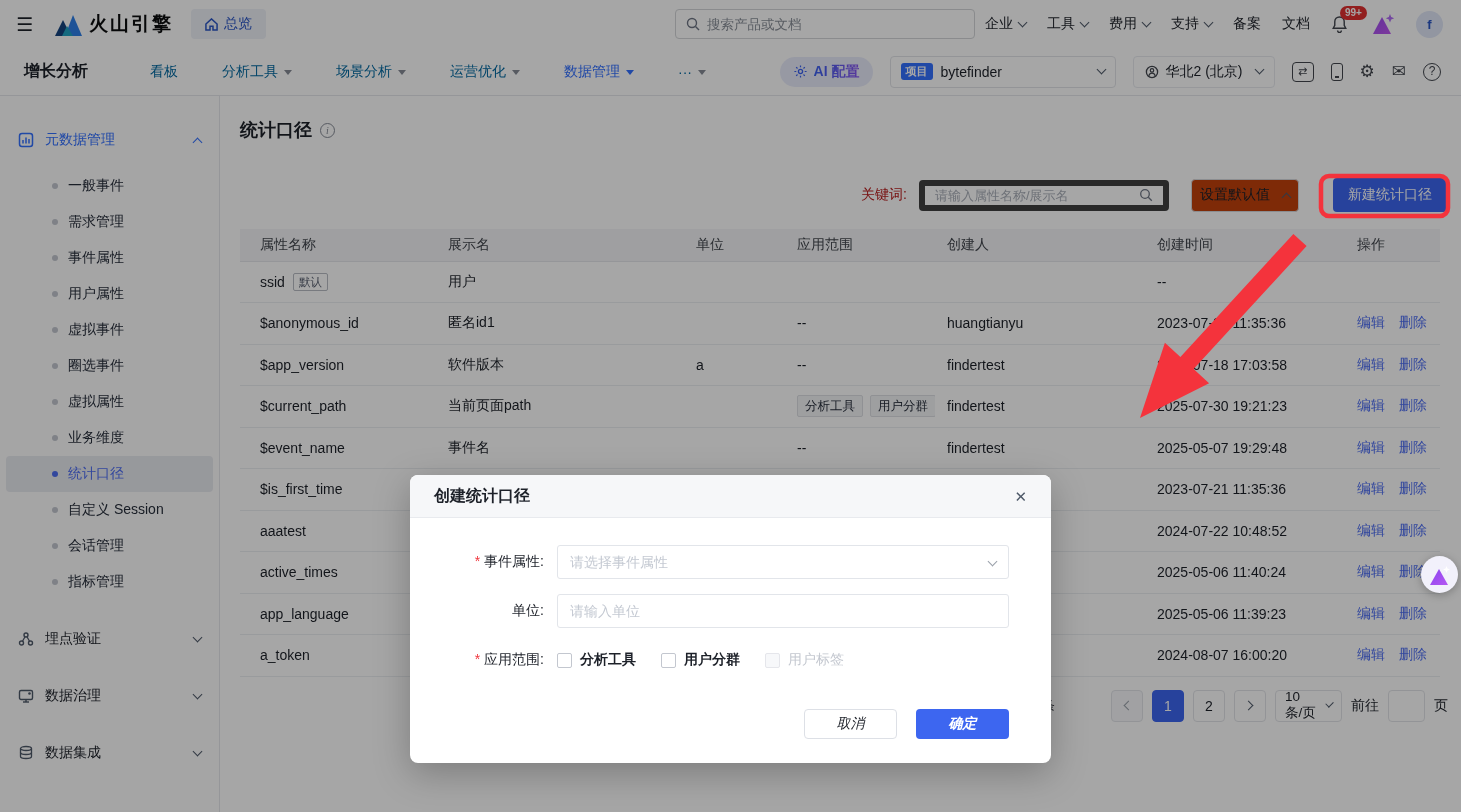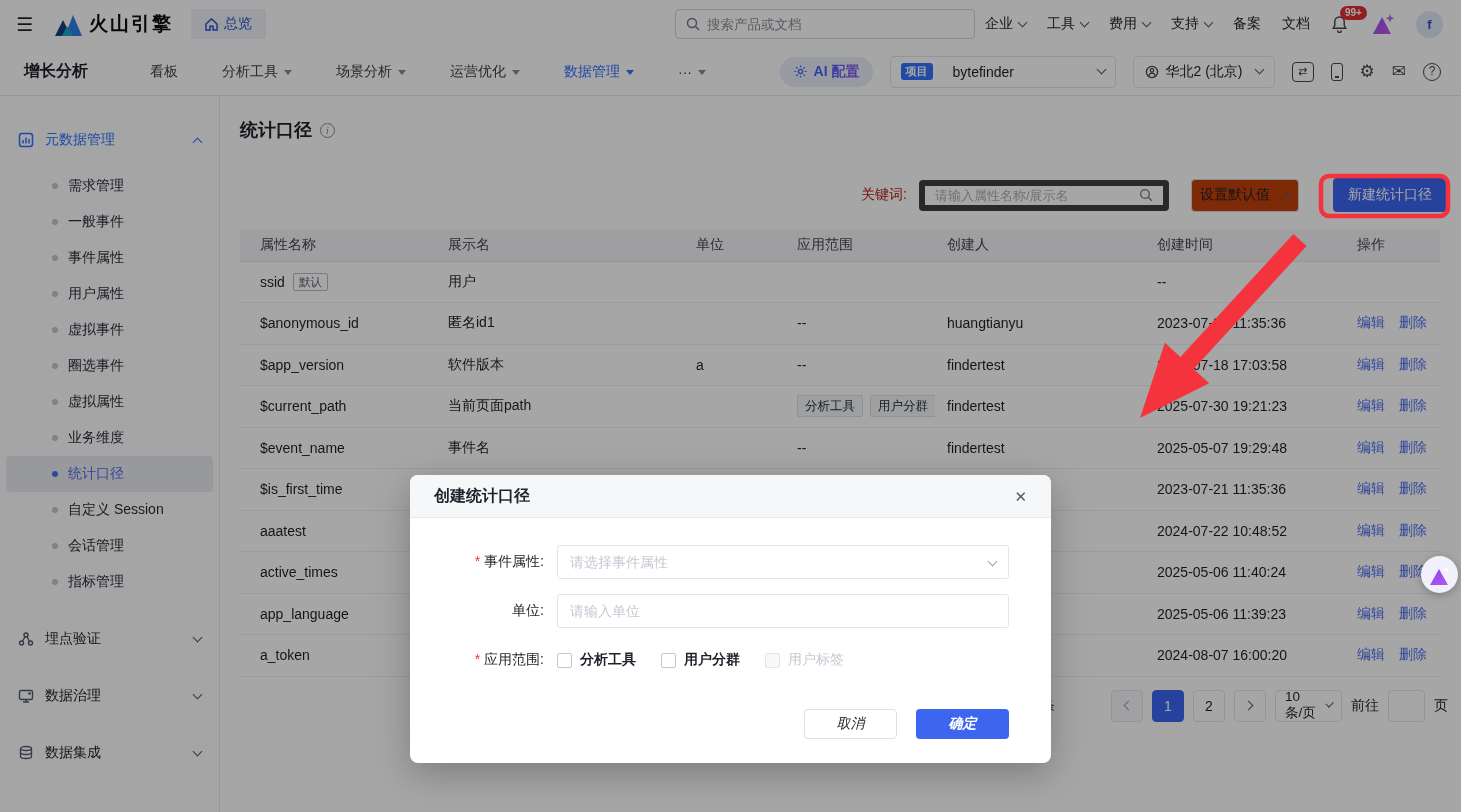--- a/index.html
+++ b/index.html
@@ -22,28 +22,28 @@
   .chev.up { transform:rotate(-135deg); margin-top:5px; }
   .bell-wrap { position:relative; display:flex; align-items:center; cursor:pointer; }
   .badge { position:absolute; top:-9px; left:9px; background:#e03131; color:#fff; font-size:10px; line-height:14px; padding:0 5px; border-radius:8px; font-weight:bold; }
   .ai-mountain { width:24px; height:20px; margin-left:2px; cursor:pointer; }
   .avatar { width:27px; height:27px; border-radius:50%; background:#e0e7f7; color:#2a55c5; font-weight:bold; display:flex; align-items:center; justify-content:center; font-size:13px; cursor:pointer; }
 
   
   .subnav { height:48px; display:flex; align-items:center; padding:0 20px 0 24px; border-bottom:1px solid #e5e6eb; background:#fff; }
   .product-name { font-size:16px; font-weight:bold; margin-right:62px; }
   .subnav-menus { display:flex; align-items:center; gap:44px; }
-  .snav-item { display:flex; align-items:center; cursor:pointer; white-space:nowrap; color:#404040; }
+  .snav-item { display:flex; align-items:center; cursor:pointer; white-space:nowrap; color:#0369a1; }
   .snav-item.active { color:#3370ff; }
   .tri { width:0; height:0; border-left:4px solid transparent; border-right:4px solid transparent; border-top:5px solid #868b96; display:inline-block; margin-left:6px; margin-top:2px; }
   .tri.blue { border-top-color:#3370ff; }
   .subnav-right { margin-left:auto; display:flex; align-items:center; gap:17px; }
   .ai-config { display:flex; align-items:center; gap:6px; height:30px; padding:0 13px; background:#e9ecfb; border-radius:15px; cursor:pointer; }
   .ai-config-text { font-weight:bold; background:linear-gradient(90deg,#3b62f0,#8a55f0); -webkit-background-clip:text; background-clip:text; color:transparent; }
-  .proj-box { width:226px; height:32px; border:1px solid #e2e4e9; border-radius:4px; display:flex; align-items:center; padding:0 10px; gap:20px; cursor:pointer; background:#fff; }
+  .proj-box { width:226px; height:32px; border:1px solid #e2e4e9; border-radius:4px; display:flex; align-items:center; padding:0 10px; gap:8px; cursor:pointer; background:#fff; }
   .proj-badge { background:#3370ff; color:#fff; font-size:11px; padding:1px 5px; border-radius:3px; font-weight:bold; }
   .proj-name { flex:1; }
   .region-box { height:32px; border:1px solid #e8eaef; border-radius:4px; display:flex; align-items:center; padding:0 11px; gap:7px; cursor:pointer; background:#fff; }
   .icon-btns { display:flex; align-items:center; gap:17px; color:#42464e; }
   .icon-btn { cursor:pointer; display:flex; align-items:center; justify-content:center; }
   .swap-box { width:22px; height:20px; border:1.4px solid #42464e; border-radius:4px; font-size:11px; line-height:17px; text-align:center; }
   .phone-box { width:12px; height:18px; border:1.4px solid #42464e; border-radius:3px; position:relative; }
   .phone-box:after { content:""; position:absolute; bottom:2px; left:3px; right:3px; height:1.4px; background:#42464e; }
   .qmark { width:18px; height:18px; border:1.4px solid #42464e; border-radius:50%; font-size:12px; line-height:15px; text-align:center; }
   .uic { font-size:17px; line-height:1; }
@@ -272,26 +272,26 @@
               <line x1="11" y1="11.5" x2="11" y2="7" stroke="#3370ff" stroke-width="1.5"></line>
             </svg>
         </span>
         <span>元数据管理</span>
         <span class="chev up"></span>
       </div>
       <div class="sb-sub">
 
           <div class="sb-item">
             <span class="dot"></span>
+            <span>一般事件</span>
+          </div>
+
+          <div class="sb-item">
+            <span class="dot"></span>
             <span>需求管理</span>
-          </div>
-
-          <div class="sb-item">
-            <span class="dot"></span>
-            <span>一般事件</span>
           </div>
 
           <div class="sb-item">
             <span class="dot"></span>
             <span>事件属性</span>
           </div>
 
           <div class="sb-item">
             <span class="dot"></span>
             <span>用户属性</span>

